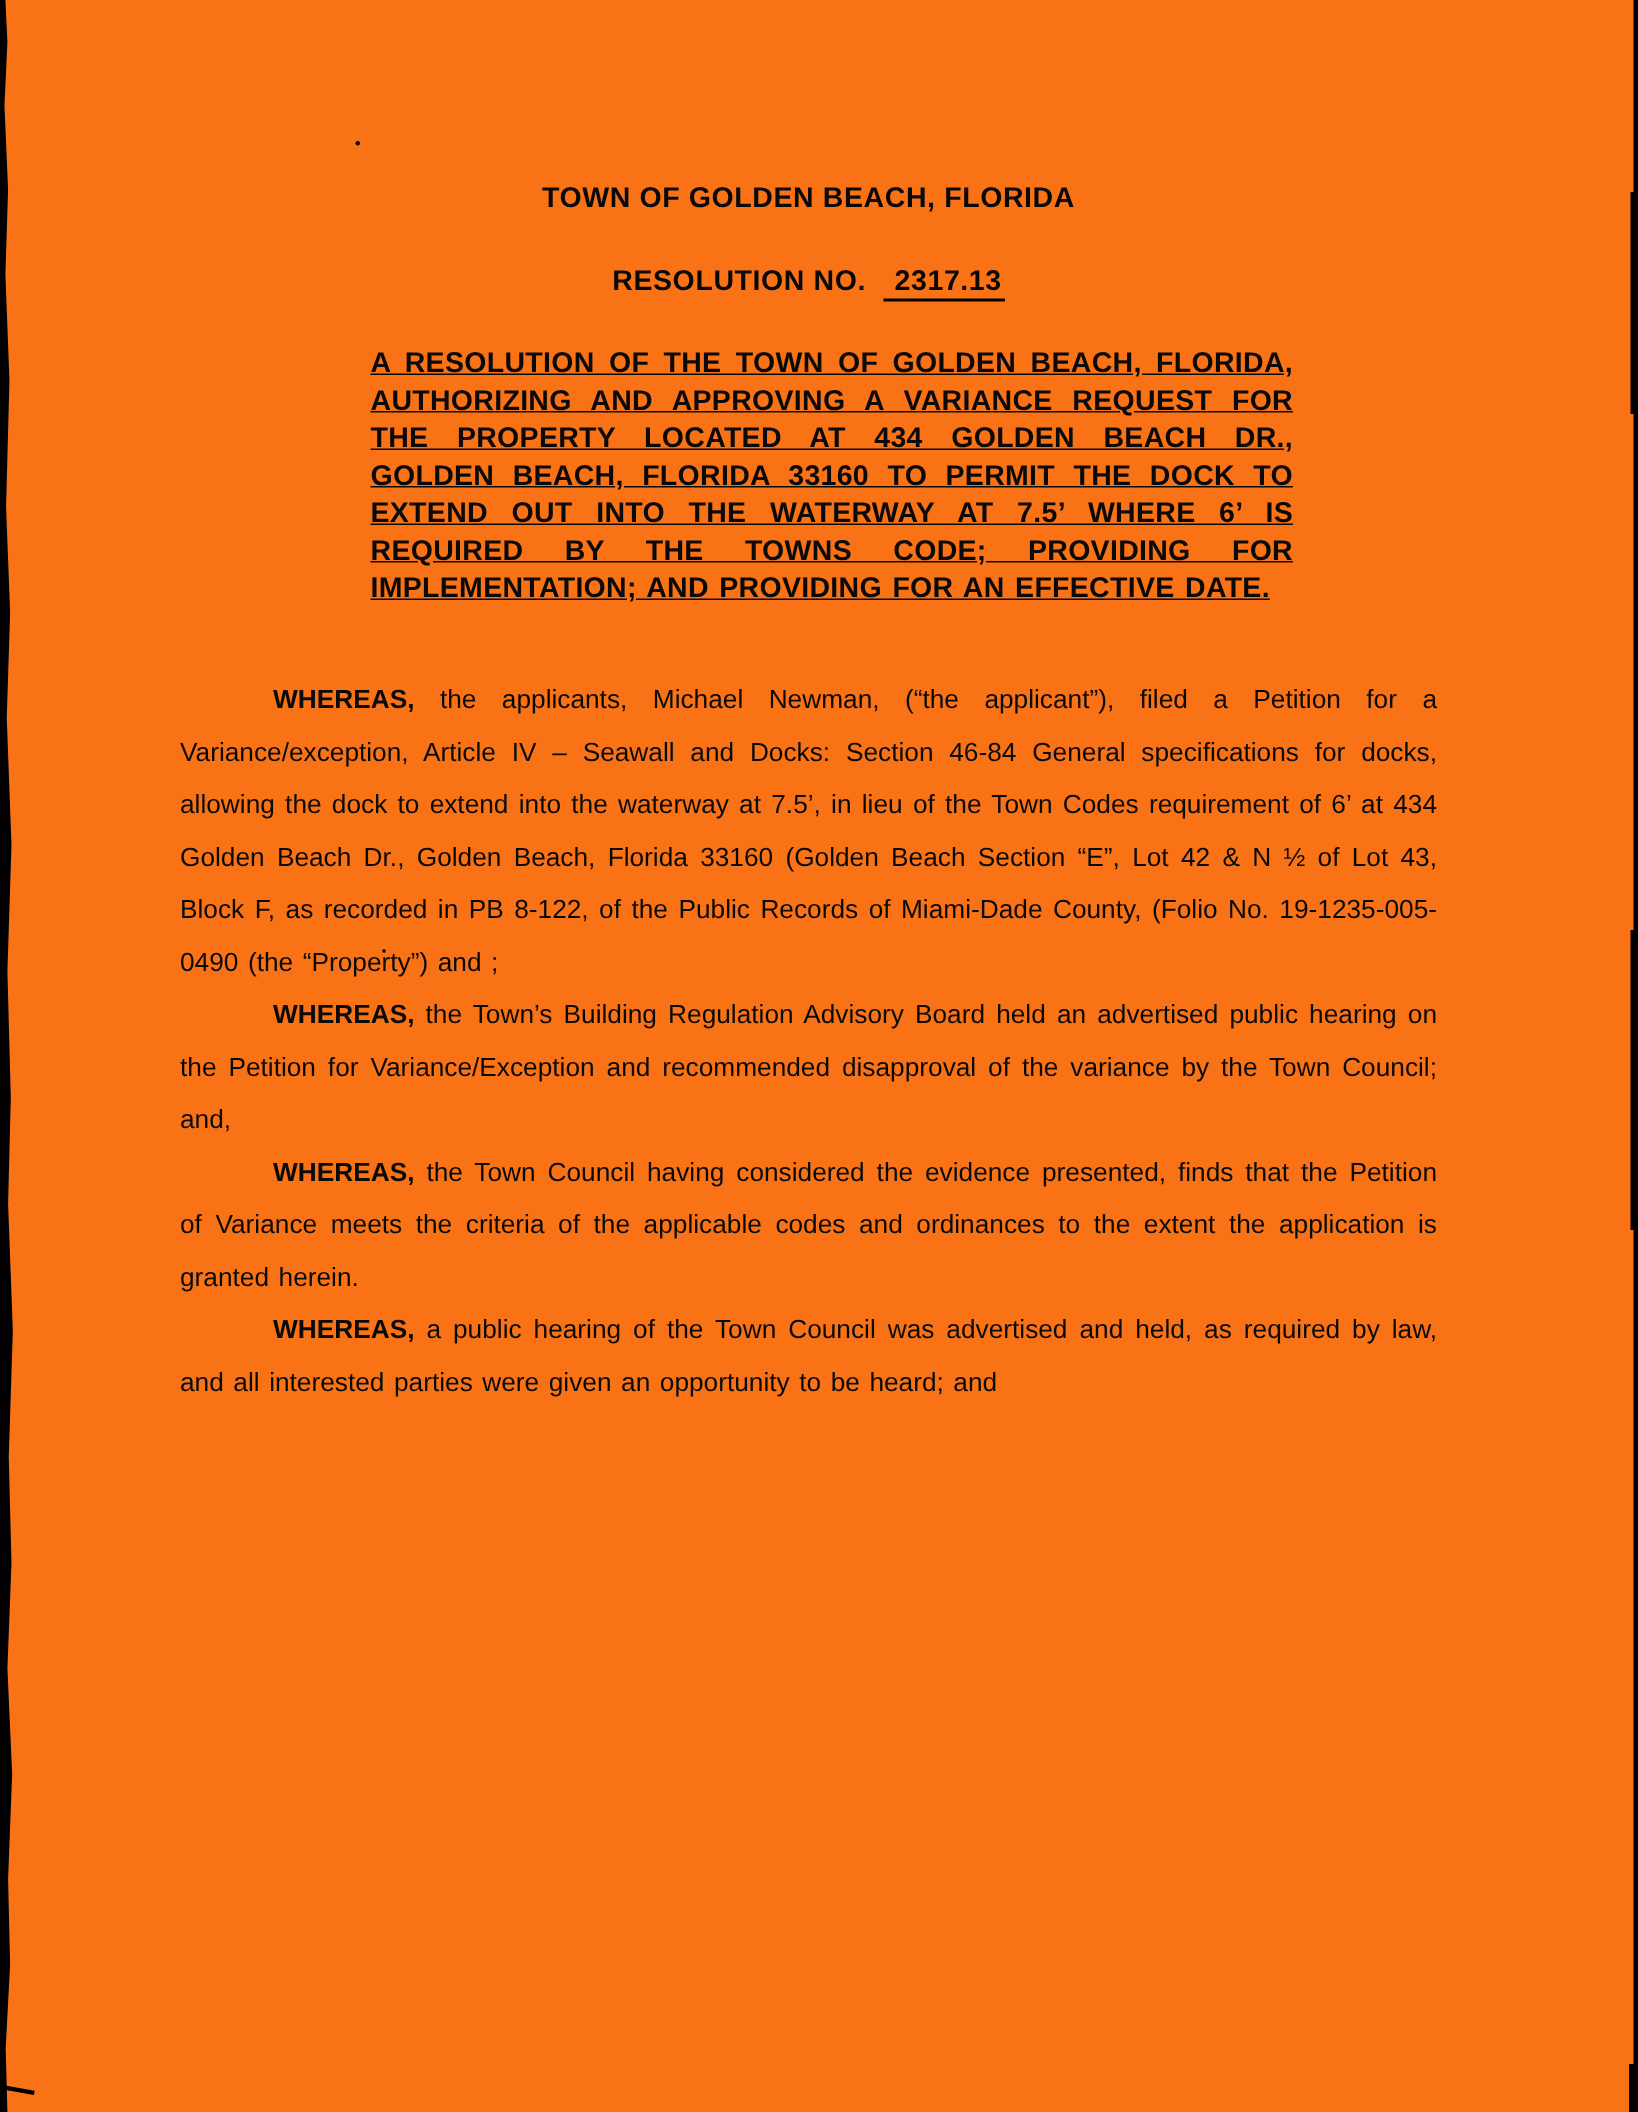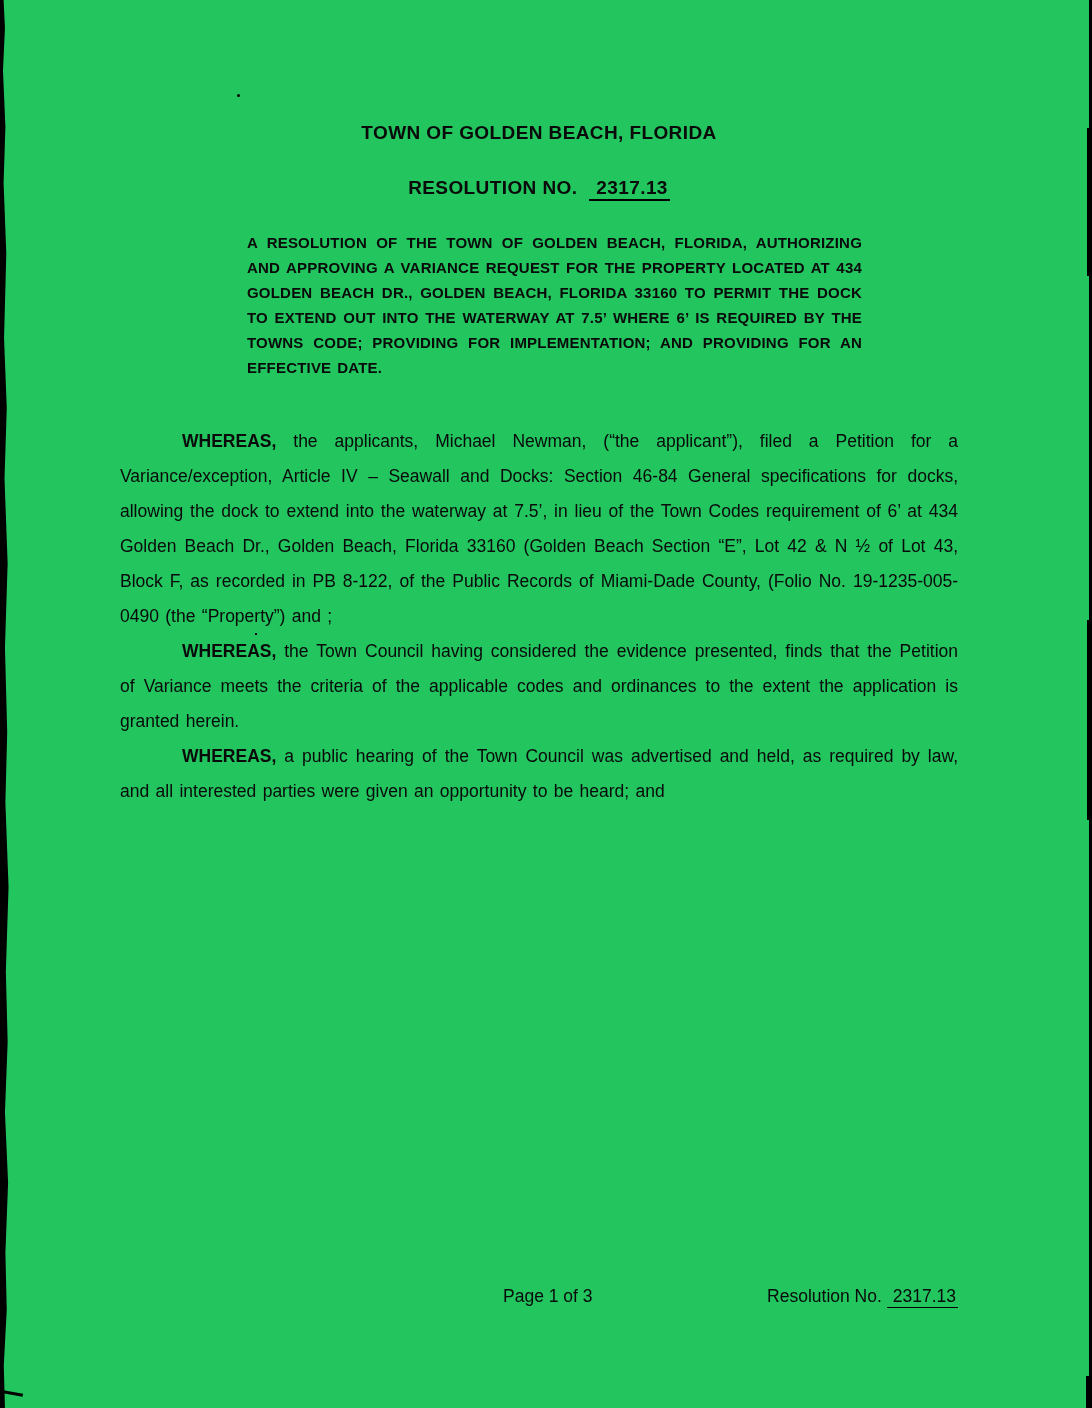--- a/index.html
+++ b/index.html
@@ -1,20 +1,20 @@
 <!DOCTYPE html>
 <html><head>
 <meta charset="utf-8">
 <style>
   html, body { margin: 0; padding: 0; background: #e8e8e8; }
   .page {
     position: relative;
     width: 1092px;
     height: 1408px;
-    background: #22c55e;
+    background: #f97316;
     overflow: hidden;
     font-family: "Liberation Sans", "DejaVu Sans", sans-serif;
     color: #0a0a0a;
   }
 
   
   .edge-left {
     position: absolute; left: 0; top: 0; width: 9px; height: 1408px;
     background: #000;
     clip-path: polygon(0% 0%, 40% 0%, 55% 2%, 33% 5%, 60% 9%, 40% 13%, 70% 18%,
@@ -36,22 +36,22 @@
     text-align: center; font-weight: bold; font-size: 19px; letter-spacing: 0.4px;
   }
   .res-heading {
     text-align: center; font-weight: bold; font-size: 19px; letter-spacing: 0.4px;
     margin-top: 33px;
   }
   .res-number { margin-left: 12px; padding: 0 2px 1px 7px; border-bottom: 2px solid #000; }
 
   .summary {
     margin: 31px 96px 0 127px;           
-    font-weight: bold; font-size: 15px; line-height: 25px;
-    text-align: justify; letter-spacing: 0.2px; word-spacing: 1.5px;
+    font-weight: bold; font-size: 19px; line-height: 25px;
+    text-align: justify; letter-spacing: 0.2px; word-spacing: 1.5px; text-decoration: underline;
   }
 
   .body-text {
     margin-top: 44px; font-size: 17.5px; line-height: 35px;
     text-align: justify; word-spacing: 1.5px;
   }
   .body-text p { margin: 0; text-indent: 62px; }
   .lead { font-weight: bold; }
 
   .footer {
@@ -80,27 +80,21 @@
     <div class="doc-title">TOWN OF GOLDEN BEACH, FLORIDA</div>
 
     <div class="res-heading">
       <span>RESOLUTION NO.</span><span class="res-number">2317.13</span>
     </div>
 
     <div class="summary">A RESOLUTION OF THE TOWN OF GOLDEN BEACH, FLORIDA, AUTHORIZING AND APPROVING A VARIANCE REQUEST FOR THE PROPERTY LOCATED AT 434 GOLDEN BEACH DR., GOLDEN BEACH, FLORIDA 33160 TO PERMIT THE DOCK TO EXTEND OUT INTO THE WATERWAY AT 7.5’ WHERE 6’ IS REQUIRED BY THE TOWNS CODE; PROVIDING FOR IMPLEMENTATION; AND PROVIDING FOR AN EFFECTIVE DATE.</div>
 
     <div class="body-text">
       <p><span class="lead">WHEREAS,</span><span> the applicants, Michael Newman, (“the applicant”), filed a Petition for a Variance/exception, Article IV – Seawall and Docks: Section 46-84 General specifications for docks, allowing the dock to extend into the waterway at 7.5’, in lieu of the Town Codes requirement of 6’ at 434 Golden Beach Dr., Golden Beach, Florida 33160 (Golden Beach Section “E”, Lot 42 &amp; N ½ of Lot 43, Block F, as recorded in PB 8-122, of the Public Records of Miami-Dade County, (Folio No. 19-1235-005-0490 (the “Property”) and ;</span></p>
+      <p><span class="lead">WHEREAS,</span><span> the Town’s Building Regulation Advisory Board held an advertised public hearing on the Petition for Variance/Exception and recommended disapproval of the variance by the Town Council; and,</span></p>
       <p><span class="lead">WHEREAS,</span><span> the Town Council having considered the evidence presented, finds that the Petition of Variance meets the criteria of the applicable codes and ordinances to the extent the application is granted herein.</span></p>
       <p><span class="lead">WHEREAS,</span><span> a public hearing of the Town Council was advertised and held, as required by law, and all interested parties were given an opportunity to be heard; and</span></p>
     </div>
 
   </div>
 
-  <div class="footer">
-    <span class="footer-page">Page 1 of 3</span>
-    <span>
-      <span>Resolution No.</span>
-      <span class="footer-underline">2317.13</span>
-    </span>
-  </div>
 
 </div>
 
 </body></html>

